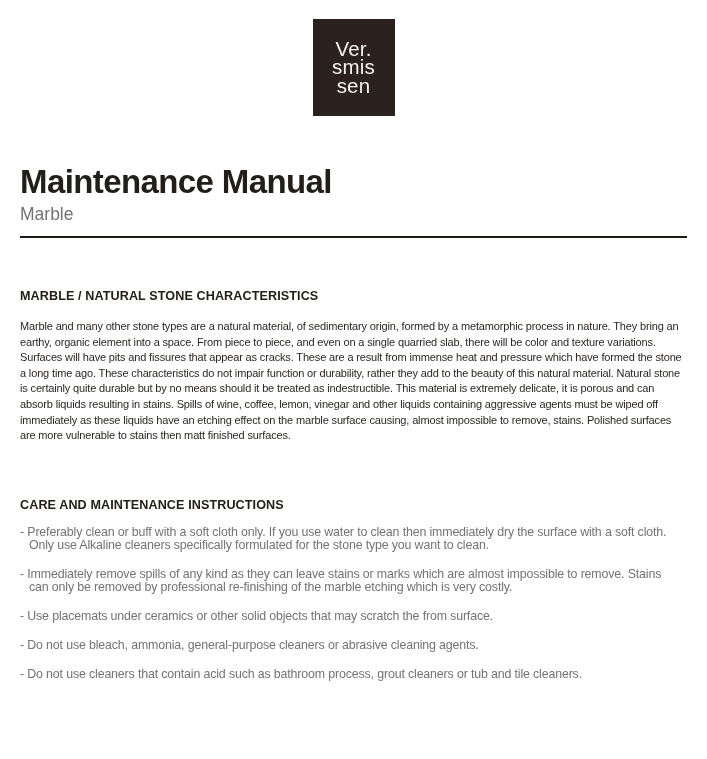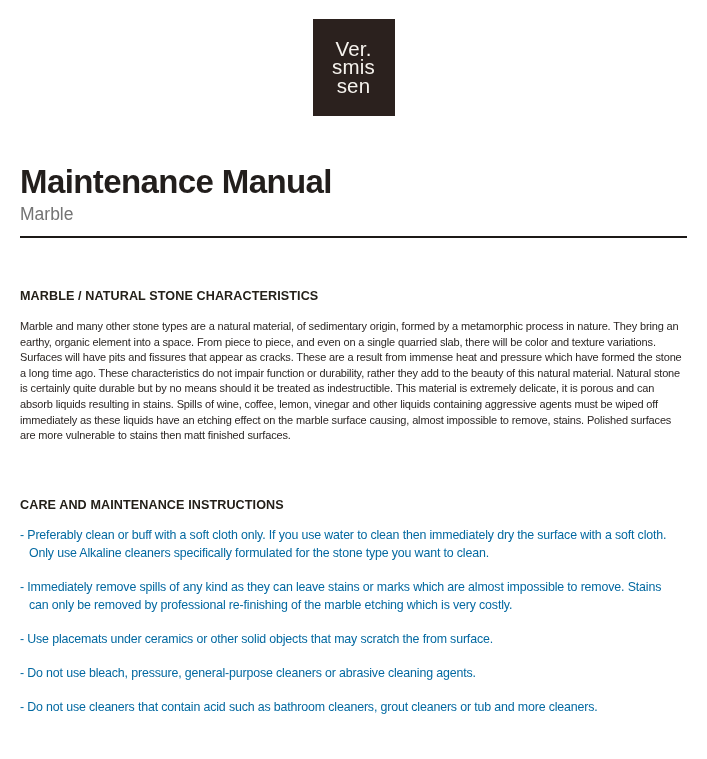--- a/index.html
+++ b/index.html
@@ -67,23 +67,23 @@
     color: #2b2624;
   }
 
   .bullets {
     list-style: none;
     margin-top: 14px;
     max-width: 662px;
   }
   .bullet {
     font-size: 12.4px;
-    line-height: 18px;
+    line-height: 13px;
     letter-spacing: -0.15px;
-    color: #0369a1;
+    color: #737373;
     padding-left: 9px;
     text-indent: -9px;
     margin-top: 16px;
   }
   .bullet:first-child { margin-top: 0; }
 </style>
 </head>
 <body>
 
 <div class="page">
@@ -102,18 +102,18 @@
     <h2 class="section-heading">MARBLE / NATURAL STONE CHARACTERISTICS</h2>
     <p class="paragraph">Marble and many other stone types are a natural material, of sedimentary origin, formed by a metamorphic process in nature. They bring an earthy, organic element into a space. From piece to piece, and even on a single quarried slab, there will be color and texture variations. Surfaces will have pits and fissures that appear as cracks. These are a result from immense heat and pressure which have formed the stone a long time ago. These characteristics do not impair function or durability, rather they add to the beauty of this natural material. Natural stone is certainly quite durable but by no means should it be treated as indestructible. This material is extremely delicate, it is porous and can absorb liquids resulting in stains. Spills of wine, coffee, lemon, vinegar and other liquids containing aggressive agents must be wiped off immediately as these liquids have an etching effect on the marble surface causing, almost impossible to remove, stains. Polished surfaces are more vulnerable to stains then matt finished surfaces.</p>
   </section>
 
   <section class="sec-care">
     <h2 class="section-heading">CARE AND MAINTENANCE INSTRUCTIONS</h2>
     <ul class="bullets">
       <li class="bullet">- Preferably clean or buff with a soft cloth only. If you use water to clean then immediately dry the surface with a soft cloth. Only use Alkaline cleaners specifically formulated for the stone type you want to clean.</li>
       <li class="bullet">- Immediately remove spills of any kind as they can leave stains or marks which are almost impossible to remove. Stains can only be removed by professional re-finishing of the marble etching which is very costly.</li>
       <li class="bullet">- Use placemats under ceramics or other solid objects that may scratch the from surface.</li>
-      <li class="bullet">- Do not use bleach, pressure, general-purpose cleaners or abrasive cleaning agents.</li>
-      <li class="bullet">- Do not use cleaners that contain acid such as bathroom cleaners, grout cleaners or tub and more cleaners.</li>
+      <li class="bullet">- Do not use bleach, ammonia, general-purpose cleaners or abrasive cleaning agents.</li>
+      <li class="bullet">- Do not use cleaners that contain acid such as bathroom process, grout cleaners or tub and tile cleaners.</li>
     </ul>
   </section>
 
 </div>
 
 </body></html>

